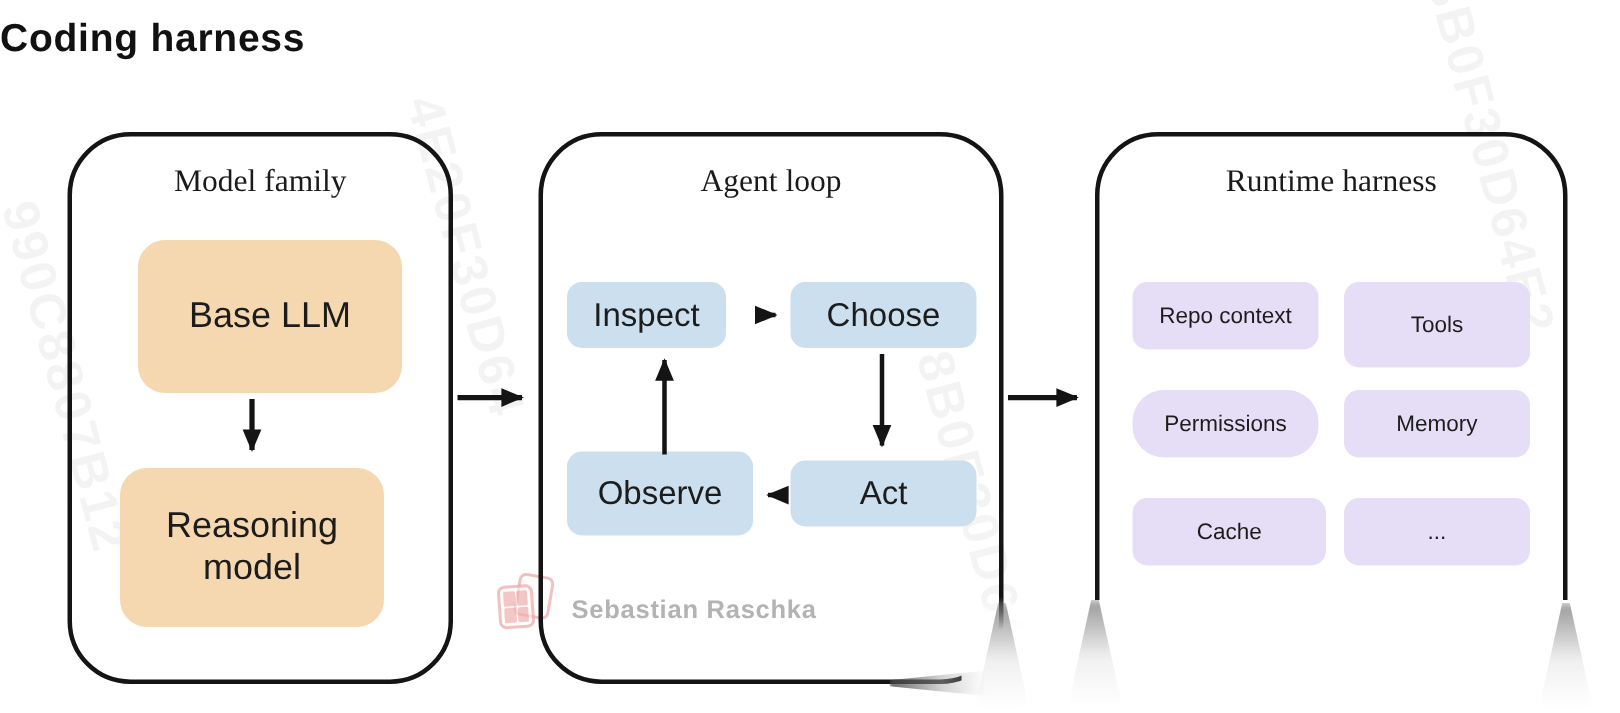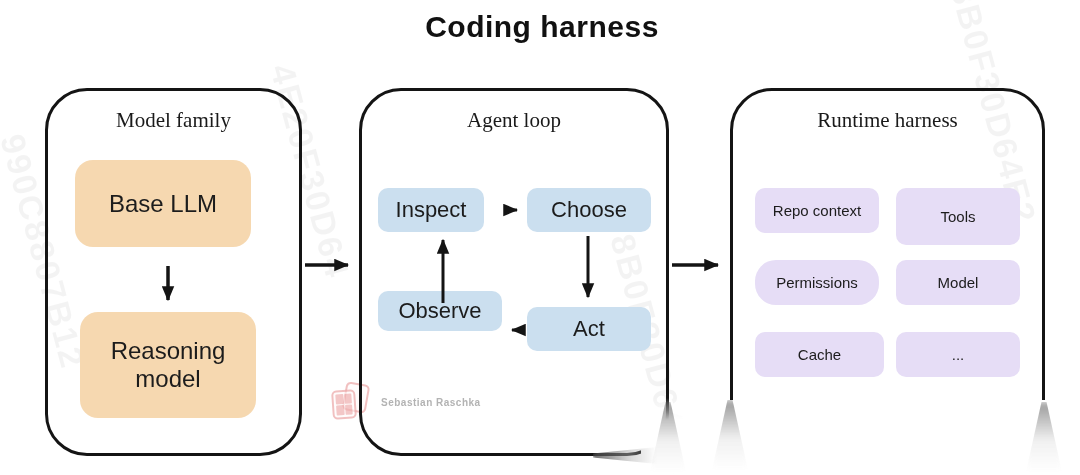--- a/index.html
+++ b/index.html
@@ -10,22 +10,22 @@
     color:#1a1a1a;
   }
   
   .bg-code{
     position:absolute;font-size:34px;font-weight:bold;color:#000;
     opacity:0.045;white-space:nowrap;transform:rotate(75deg);
     transform-origin:left top;pointer-events:none;letter-spacing:2px;
   }
   
   .title{
-    position:absolute;top:10px;left:0;width:1030px;text-align:center;
-    font-size:30px;font-weight:bold;letter-spacing:0.5px;color:#111;padding-left:27px;
+    position:absolute;top:10px;left:0;width:1030px;text-align:left;
+    font-size:26px;font-weight:bold;letter-spacing:0.5px;color:#111;
   }
   
   .panel{
     position:absolute;top:88px;height:368px;box-sizing:border-box;
     border:3.5px solid #141414;border-radius:42px;background:transparent;
   }
   .panel-header{
     position:absolute;top:17px;left:0;width:100%;text-align:center;
     font-size:21px;color:#1a1a1a;font-family:Liberation Serif, serif;
   }
@@ -33,44 +33,44 @@
   #panel-agent{left:359px;width:310px;}
   #panel-runtime{left:730px;width:315px;}
   
   .node{
     position:absolute;display:flex;align-items:center;justify-content:center;
     text-align:center;box-sizing:border-box;color:#1c1c1c;line-height:1.15;
   }
   .node.orange{background:#F6D8B0;border-radius:18px;font-size:24px;}
   .node.blue{background:#CBDFEF;border-radius:10px;font-size:22px;}
   .node.purple{background:#E6DDF6;border-radius:10px;font-size:15px;}
-  #node-base{left:75px;top:160px;width:176px;height:87px;}
+  #node-base{left:92px;top:160px;width:176px;height:102px;}
   #node-reasoning{left:80px;top:312px;width:176px;height:106px;padding:0 13px;}
   #node-inspect{left:378px;top:188px;width:106px;height:44px;}
   #node-choose{left:527px;top:188px;width:124px;height:44px;}
-  #node-observe{left:378px;top:291px;width:124px;height:40px;}
+  #node-observe{left:378px;top:301px;width:124px;height:56px;}
   #node-act{left:527px;top:307px;width:124px;height:44px;}
   #node-repo{left:755px;top:188px;width:124px;height:45px;}
   #node-tools{left:896px;top:188px;width:124px;height:57px;}
   #node-permissions{left:755px;top:260px;width:124px;height:45px;border-radius:21px;}
   #node-memory{left:896px;top:260px;width:124px;height:45px;}
   #node-cache{left:755px;top:332px;width:129px;height:45px;}
   #node-more{left:896px;top:332px;width:124px;height:45px;}
   
   #arrows{position:absolute;left:0;top:0;z-index:2;pointer-events:none;}
   
   .stamp{position:absolute;left:331px;top:383px;width:46px;height:42px;z-index:0;}
   .stamp-back,.stamp-front{position:absolute;width:24px;height:29px;box-sizing:border-box;
     border:2px solid rgba(225,120,120,0.45);border-radius:5px;background:rgba(255,250,250,0.55);}
   .stamp-back{left:13px;top:0;transform:rotate(10deg);}
   .stamp-front{left:1px;top:7px;transform:rotate(-4deg);display:grid;
     grid-template-columns:1fr 1fr;grid-template-rows:1fr 1fr;gap:1px;padding:2px;}
   .stamp-cell{background:rgba(222,100,100,0.35);border-radius:1px;}
   .credit{
-    position:absolute;left:381px;top:397px;font-size:10px;font-weight:bold;
+    position:absolute;left:381px;top:397px;font-size:17px;font-weight:bold;
     color:#b3b3b3;letter-spacing:0.5px;z-index:4;
   }
   
   .eraser{position:absolute;background:#fff;z-index:3;}
   #erase-agent-corner{left:641px;top:428px;width:75px;height:45px;}
   #erase-agent-right{left:654px;top:398px;width:32px;height:40px;
     background:linear-gradient(to bottom,rgba(255,255,255,0),#fff 55%);}
   #erase-runtime-bottom{left:714px;top:400px;width:346px;height:75px;}
   .fade-cone{
     position:absolute;width:36px;height:70px;z-index:4;pointer-events:none;
@@ -120,21 +120,21 @@
 <div class="node blue" id="node-choose">Choose</div>
 <div class="node blue" id="node-observe">Observe</div>
 <div class="node blue" id="node-act">Act</div>
 
 <div class="panel" id="panel-runtime">
   <div class="panel-header">Runtime harness</div>
 </div>
 <div class="node purple" id="node-repo">Repo context</div>
 <div class="node purple" id="node-tools">Tools</div>
 <div class="node purple" id="node-permissions">Permissions</div>
-<div class="node purple" id="node-memory">Model</div>
+<div class="node purple" id="node-memory">Memory</div>
 <div class="node purple" id="node-cache">Cache</div>
 <div class="node purple" id="node-more">...</div>
 
 <svg id="arrows" width="1080" height="475">
   <defs>
     <marker id="ah" viewBox="0 0 12 10" markerWidth="15" markerHeight="13" refX="11" refY="5" orient="auto" markerUnits="userSpaceOnUse">
       <path d="M0,0 L12,5 L0,10 Z" fill="#141414"></path>
     </marker>
   </defs>
   <line x1="168" y1="266" x2="168" y2="300" stroke="#141414" stroke-width="3.5" marker-end="url(#ah)"></line>

